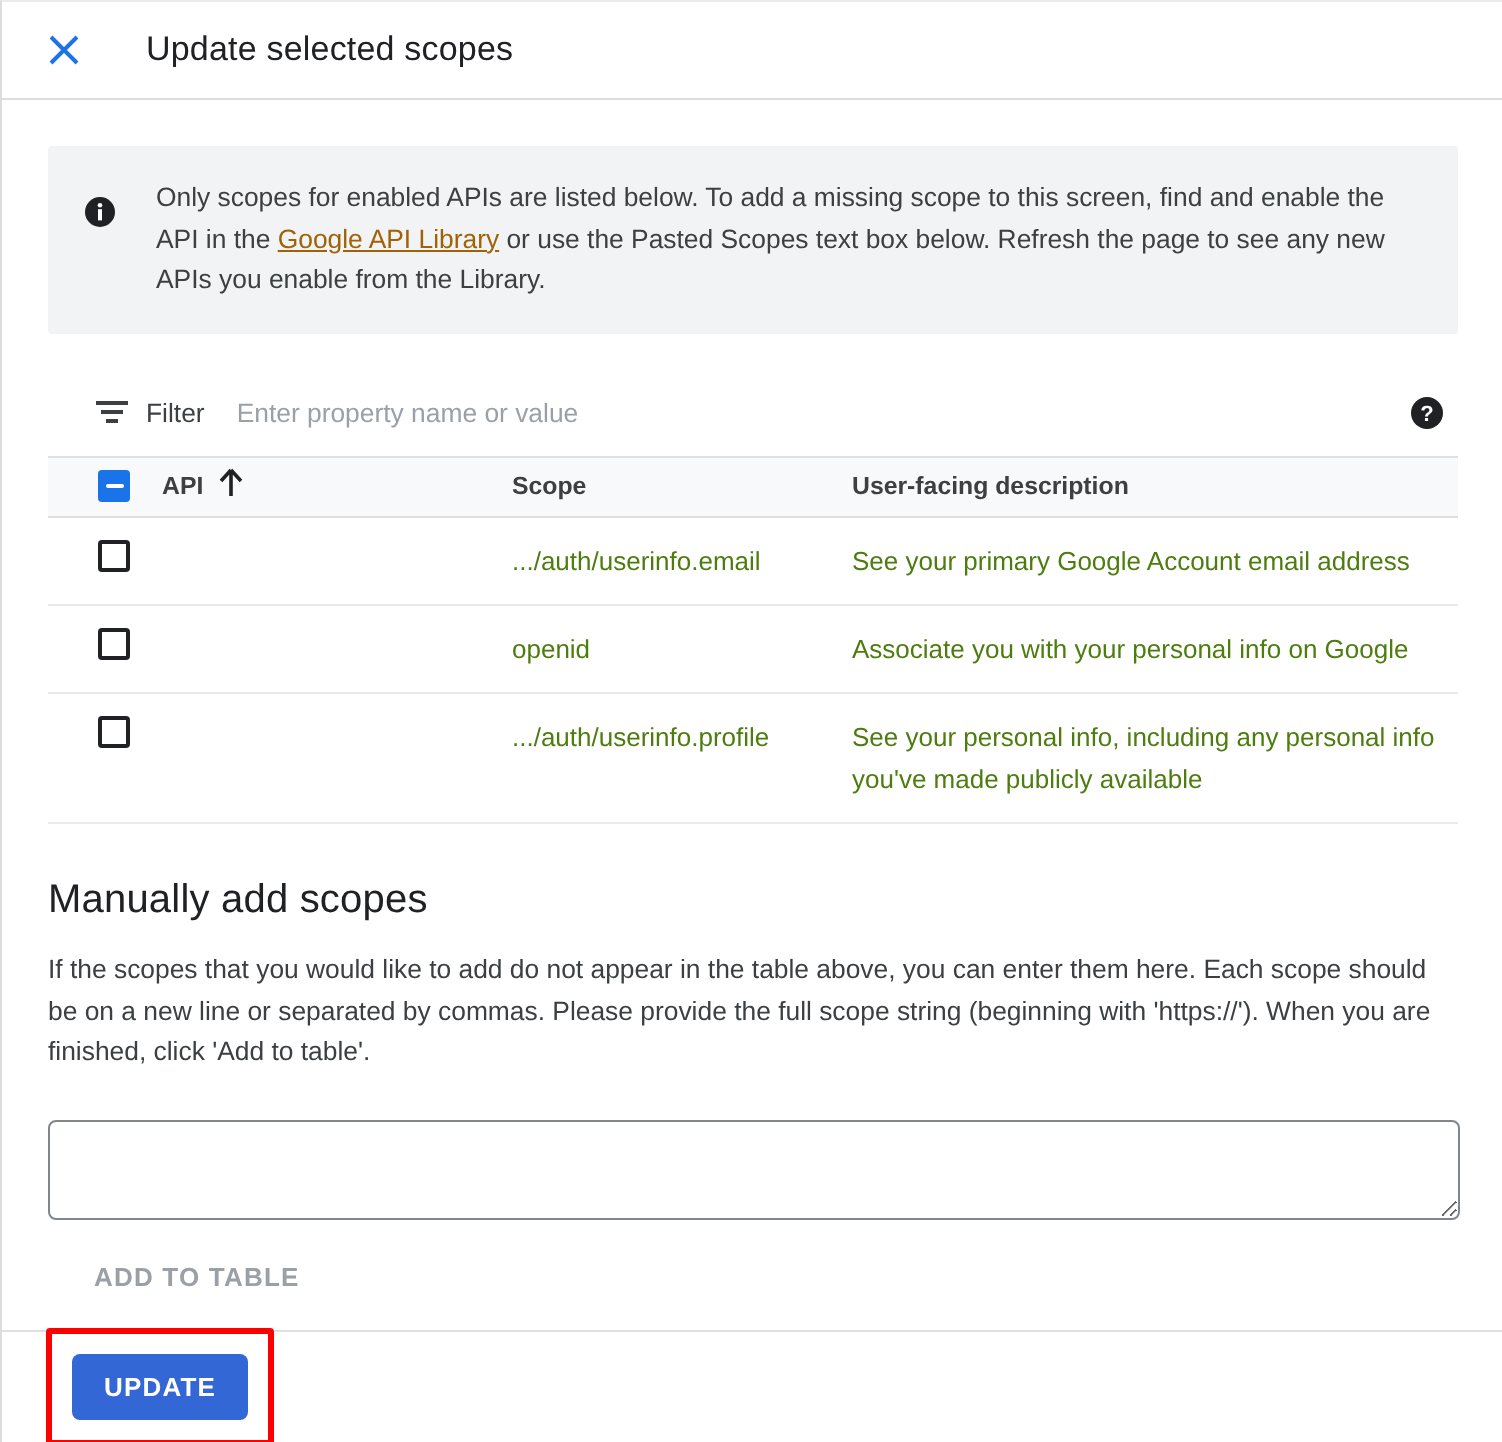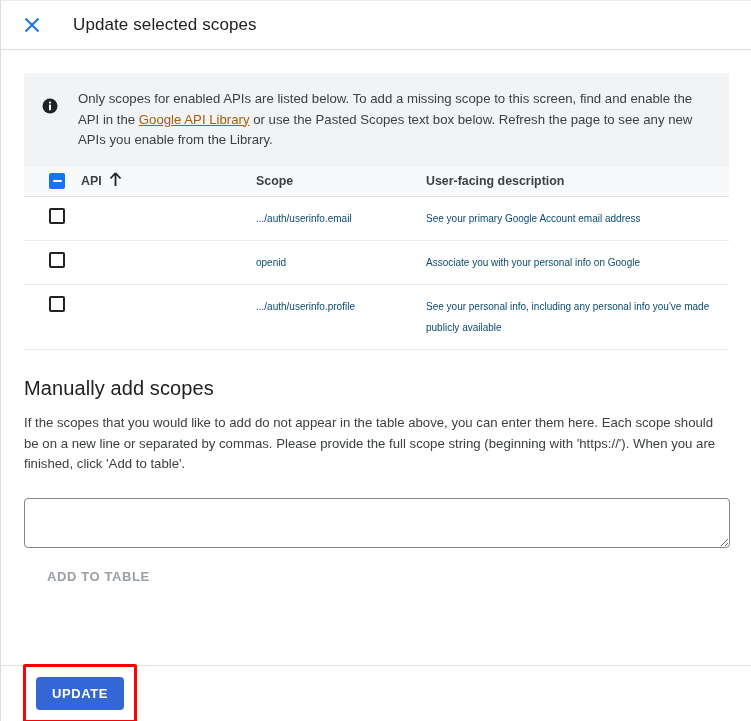--- a/index.html
+++ b/index.html
@@ -146,22 +146,22 @@
     font-size: 12.4px;
     font-weight: bold;
     color: #3c4043;
     text-align: left;
     height: 30px;
     padding: 0;
     border-bottom: 1px solid #e0e0e0;
     vertical-align: middle;
   }
   .scope-table td {
-    font-size: 10px;
-    color: #0c4a6e;
+    font-size: 13px;
+    color: #4d7c0f;
     padding: 11px 0;
     border-bottom: 1px solid #e8eaed;
     vertical-align: top;
     line-height: 21px;
   }
   .col-check { width: 57px; }
   .col-api   { width: 175px; }
   .col-scope { width: 170px; }
   .col-desc  { width: 303px; }
 
@@ -327,20 +327,37 @@
           <circle cx="8" cy="4.6" r="1.15" fill="#ffffff"></circle>
           <rect x="7" y="6.6" width="2" height="5.6" fill="#ffffff"></rect>
         </svg>
       </span>
       <div class="info-text">
         <span>Only scopes for enabled APIs are listed below. To add a missing scope to this screen, find and enable the API in the </span><a class="info-link">Google API Library</a><span> or use the Pasted Scopes text box below. Refresh the page to see any new APIs you enable from the Library.</span>
       </div>
     </div>
 
     
+    <div class="filter-bar">
+      <span class="filter-icon">
+        <svg width="16" height="14" viewBox="0 0 16 14" aria-hidden="true">
+          <rect x="0" y="1.5" width="16" height="2" fill="#3c4043"></rect>
+          <rect x="2.5" y="6" width="11" height="2" fill="#3c4043"></rect>
+          <rect x="5" y="10.5" width="6" height="2" fill="#3c4043"></rect>
+        </svg>
+      </span>
+      <span class="filter-label">Filter</span>
+      <input class="filter-input" type="text" placeholder="Enter property name or value" style="">
+      <span class="help-icon">
+        <svg width="17" height="17" viewBox="0 0 17 17" aria-hidden="true">
+          <circle cx="8.5" cy="8.5" r="8" fill="#202124"></circle>
+          <text x="8.5" y="12.4" font-family="Liberation Sans, sans-serif" font-size="11" font-weight="bold" fill="#ffffff" text-anchor="middle">?</text>
+        </svg>
+      </span>
+    </div>
 
     
     <div class="highlight-wrap">
       <table class="scope-table">
         <colgroup>
           <col class="col-check">
             <col class="col-api">
             <col class="col-scope">
             <col class="col-desc">
         </colgroup>

